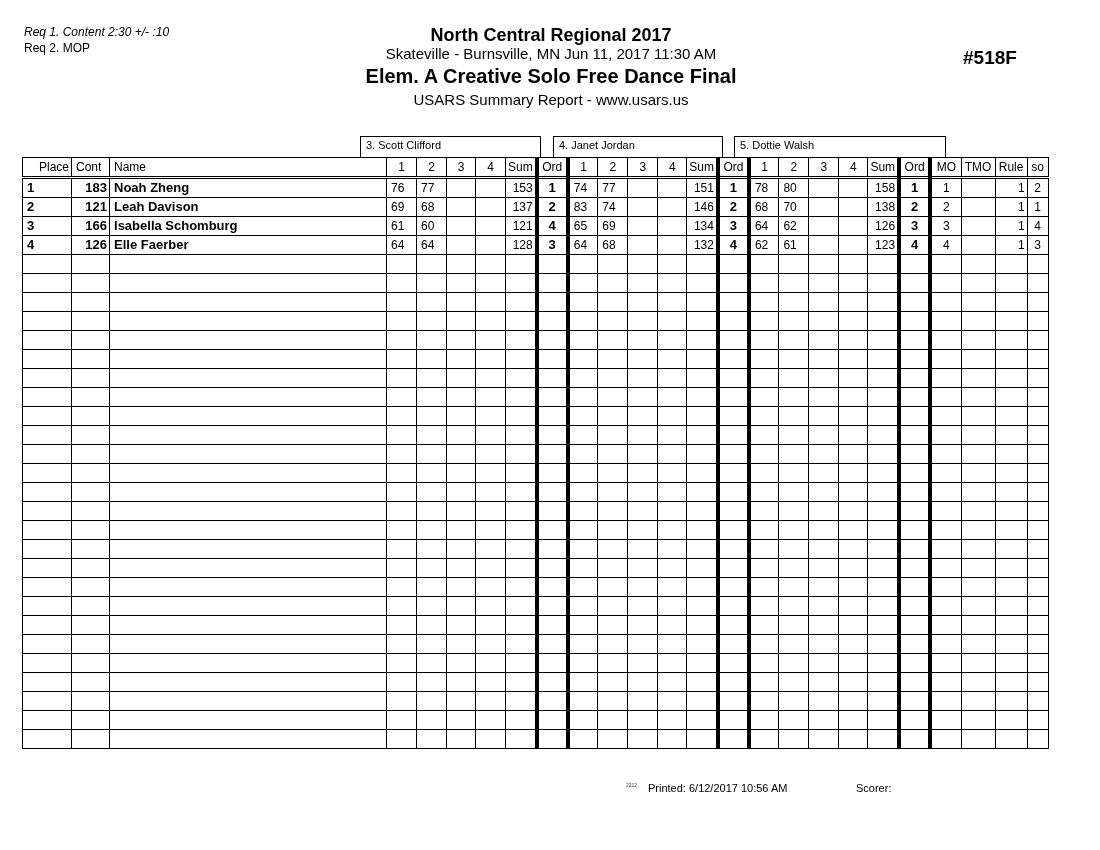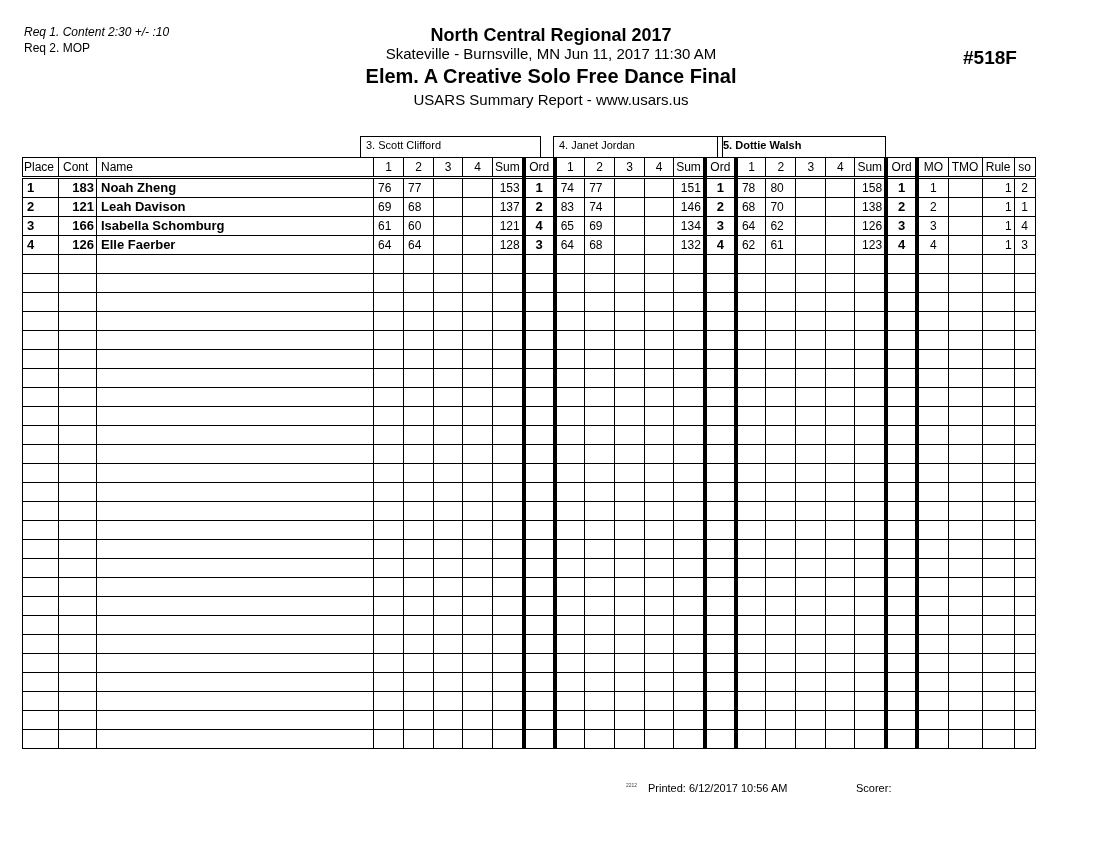--- a/index.html
+++ b/index.html
@@ -35,21 +35,21 @@
 <div class="abs req" style="top:41px;">Req  2.  MOP</div>
 
 <div class="title-block t1">North Central Regional 2017</div>
 <div class="title-block t2">Skateville - Burnsville, MN  Jun 11, 2017  11:30 AM</div>
 <div class="title-block t3">Elem. A Creative Solo Free Dance Final</div>
 <div class="title-block t4">USARS Summary Report - www.usars.us</div>
 <div class="abs code">#518F</div>
 
 <div class="judge-box" style="left:360px; width:181px;">3.  Scott Clifford</div>
 <div class="judge-box" style="left:553px; width:170px;">4.  Janet Jordan</div>
-<div class="judge-box" style="left:717px; width:169px;font-weight:bold;">5.  Dottie Walsh</div>
+<div class="judge-box" style="left:734px; width:212px;">5.  Dottie Walsh</div>
 
 <table class="grid">
   <colgroup>
     <col style="width:36px">
       <col style="width:38px">
       <col style="width:277px">
     <col style="width:30px">
       <col style="width:30px">
       <col style="width:29px">
       <col style="width:30px">
@@ -67,21 +67,21 @@
       <col style="width:29px">
       <col style="width:31px">
       <col style="width:31px">
     <col style="width:31px">
       <col style="width:34px">
       <col style="width:32px">
       <col style="width:21px">
   </colgroup>
   <tbody id="tbody">
     <tr class="hdr">
-      <td class="l" style="padding-left:1px">Place</td>
+      <td class="l" style="padding-left:16px">Place</td>
       <td class="l">Cont</td>
       <td class="l">Name</td>
       <td class="c">1</td>
       <td class="c">2</td>
       <td class="c">3</td>
       <td class="c">4</td>
       <td class="c">Sum</td>
       <td class="c thickL thickR">Ord</td>
       <td class="c">1</td>
       <td class="c">2</td>

